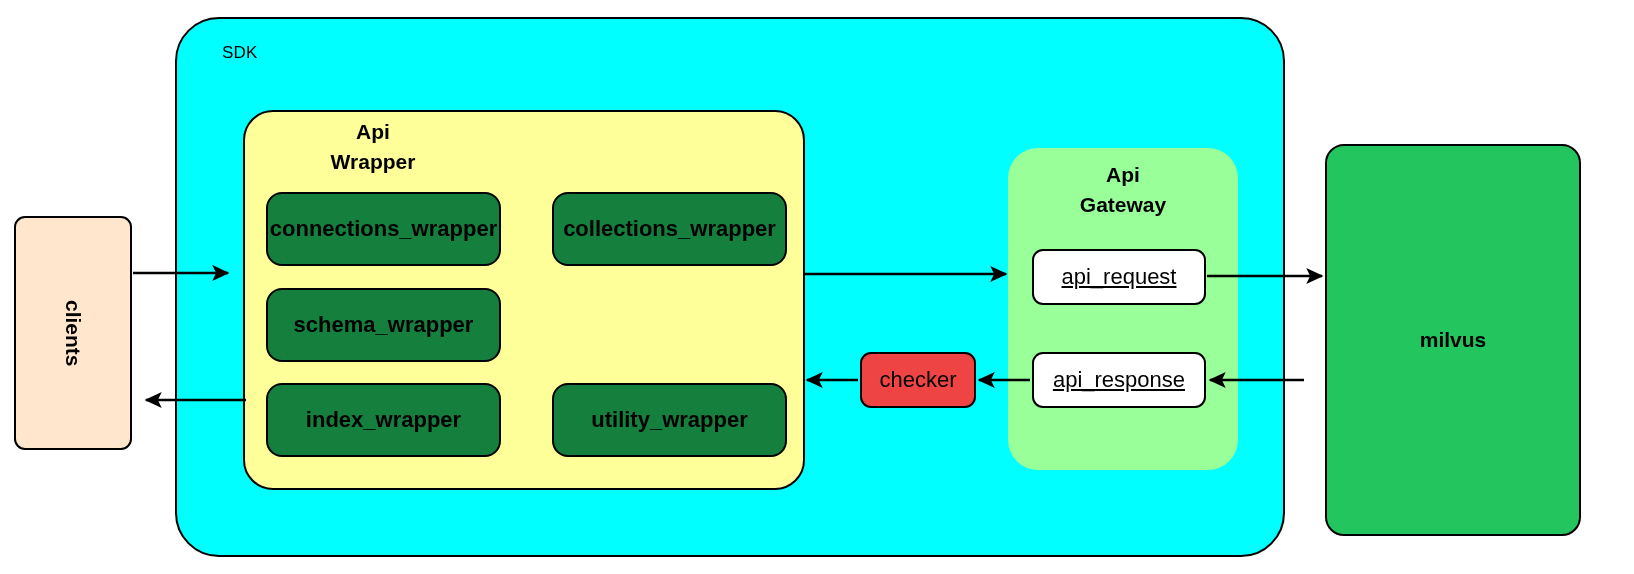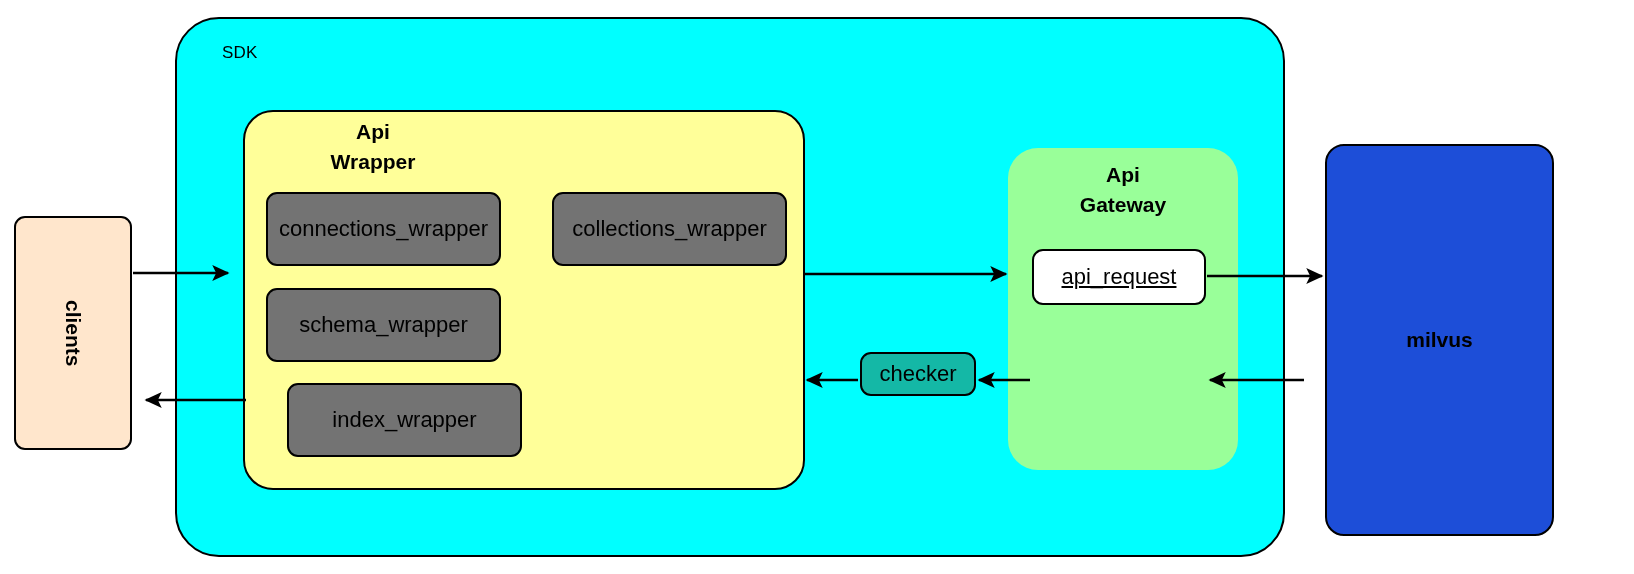--- a/index.html
+++ b/index.html
@@ -65,33 +65,33 @@
     display: block;
     font-size: 21px;
     font-weight: bold;
     line-height: 30px;
     text-align: center;
     padding-top: 4px;
   }
 
   
   .card {
-    background: #737373;
-    border: 2px solid #000000;
-    border-radius: 11px;
+    background: #15803d;
+    border: 2px solid #000000;
+    border-radius: 16px;
     font-size: 22px;
-    font-weight: normal;
+    font-weight: bold;
     width: 235px;
     height: 74px;
   }
   .col-left  { left: 266px; }
   .col-right { left: 552px; }
   .row-1 { top: 192px; }
   .row-2 { top: 288px; }
-  .row-3 { top: 383px; margin-left: 21px; }
+  .row-3 { top: 383px; }
 
   
   .gateway-box {
     left: 1008px;
     top: 148px;
     width: 230px;
     height: 322px;
     background: #99ff99;
     border: none;
     border-radius: 30px;
@@ -118,22 +118,22 @@
     text-decoration: underline;
   }
   .gw-req  { top: 249px; }
   .gw-resp { top: 352px; }
 
   
   .checker-box {
     left: 860px;
     top: 352px;
     width: 116px;
-    height: 44px;
-    background: #14b8a6;
+    height: 56px;
+    background: #ef4444;
     border: 2px solid #000000;
     border-radius: 11px;
     font-size: 22px;
   }
 
   
   .clients-box {
     left: 14px;
     top: 216px;
     width: 118px;
@@ -147,23 +147,23 @@
     font-weight: bold;
     writing-mode: vertical-rl;
     text-orientation: mixed;
     white-space: nowrap;
   }
 
   
   .milvus-box {
     left: 1325px;
     top: 144px;
-    width: 229px;
+    width: 256px;
     height: 392px;
-    background: #1d4ed8;
+    background: #22c55e;
     border: 2px solid #000000;
     border-radius: 19px;
     font-size: 21px;
     font-weight: bold;
   }
 
   
   #connectors {
     position: absolute;
     left: 0;
@@ -185,27 +185,29 @@
   <div class="node wrapper-box"></div>
   <div class="node wrapper-title">
     <span>Api</span><br>
     <span>Wrapper</span>
   </div>
 
   <div class="node card col-left  row-1">connections_wrapper</div>
   <div class="node card col-left  row-2">schema_wrapper</div>
   <div class="node card col-right row-1">collections_wrapper</div>
   <div class="node card col-left  row-3">index_wrapper</div>
+  <div class="node card col-right row-3">utility_wrapper</div>
 
   <div class="node gateway-box"></div>
   <div class="node gateway-title">
     <span>Api</span><br>
     <span>Gateway</span>
   </div>
   <div class="node gw-card gw-req">api_request</div>
+  <div class="node gw-card gw-resp">api_response</div>
 
   <div class="node checker-box">checker</div>
 
   <div class="node clients-box">
     <span class="vtext">clients</span>
   </div>
 
   <div class="node milvus-box">milvus</div>
 
   <svg id="connectors" viewBox="0 0 1634 574">

